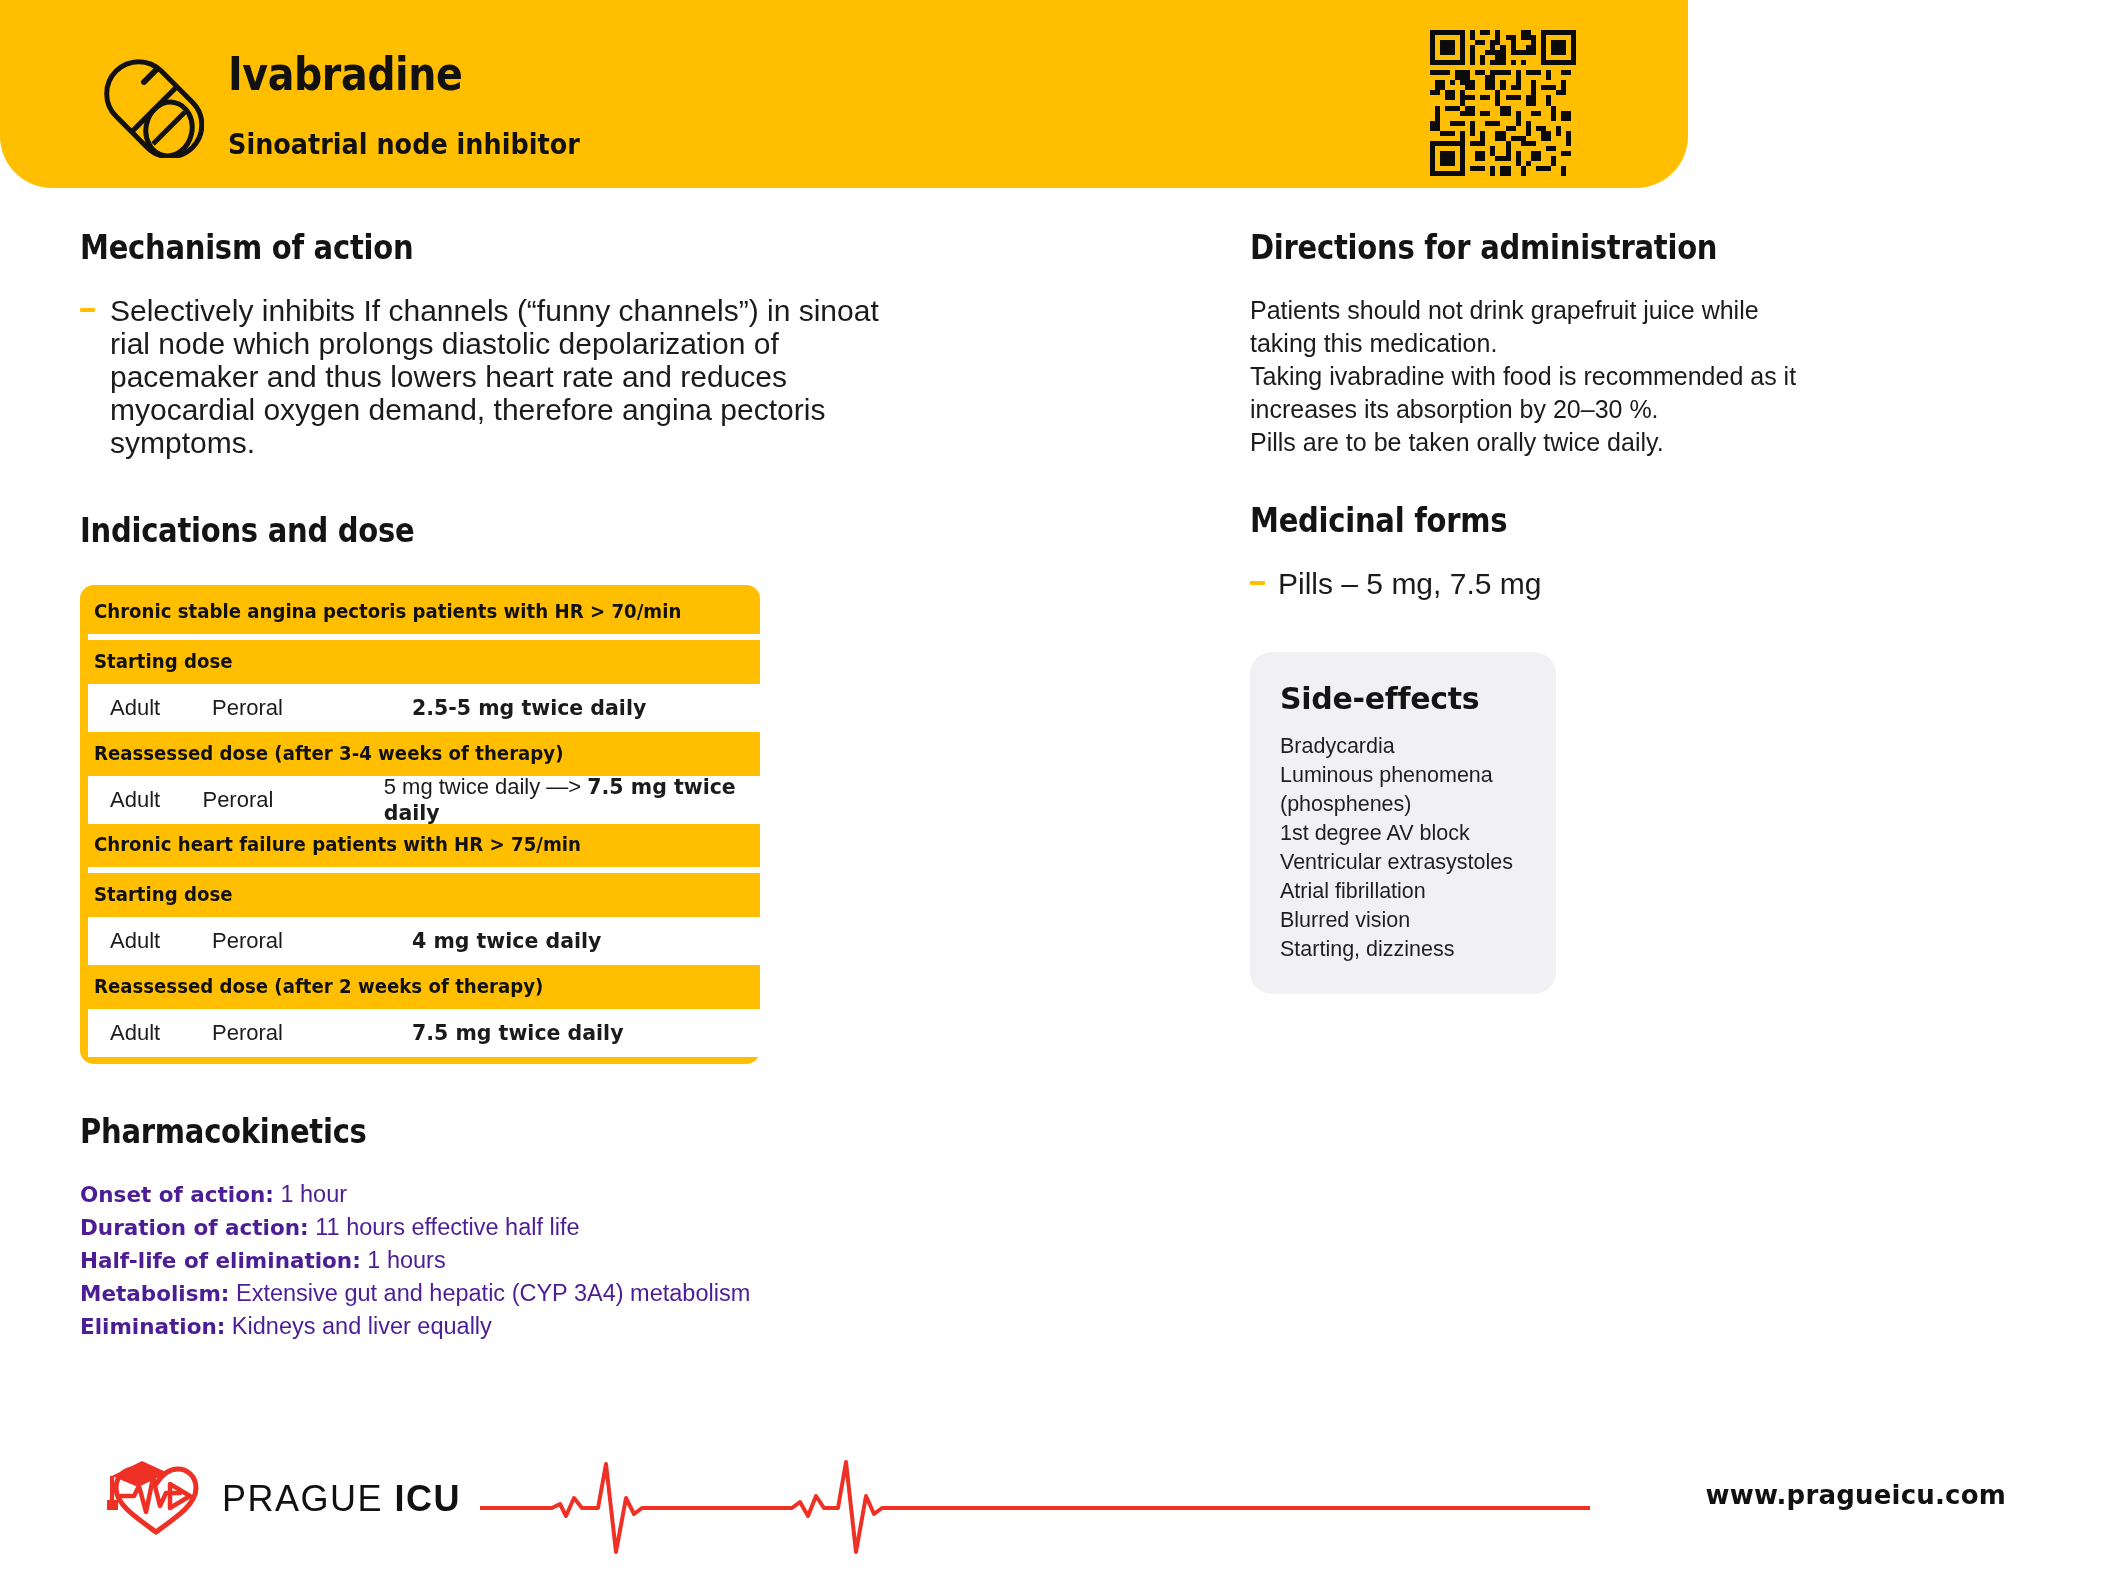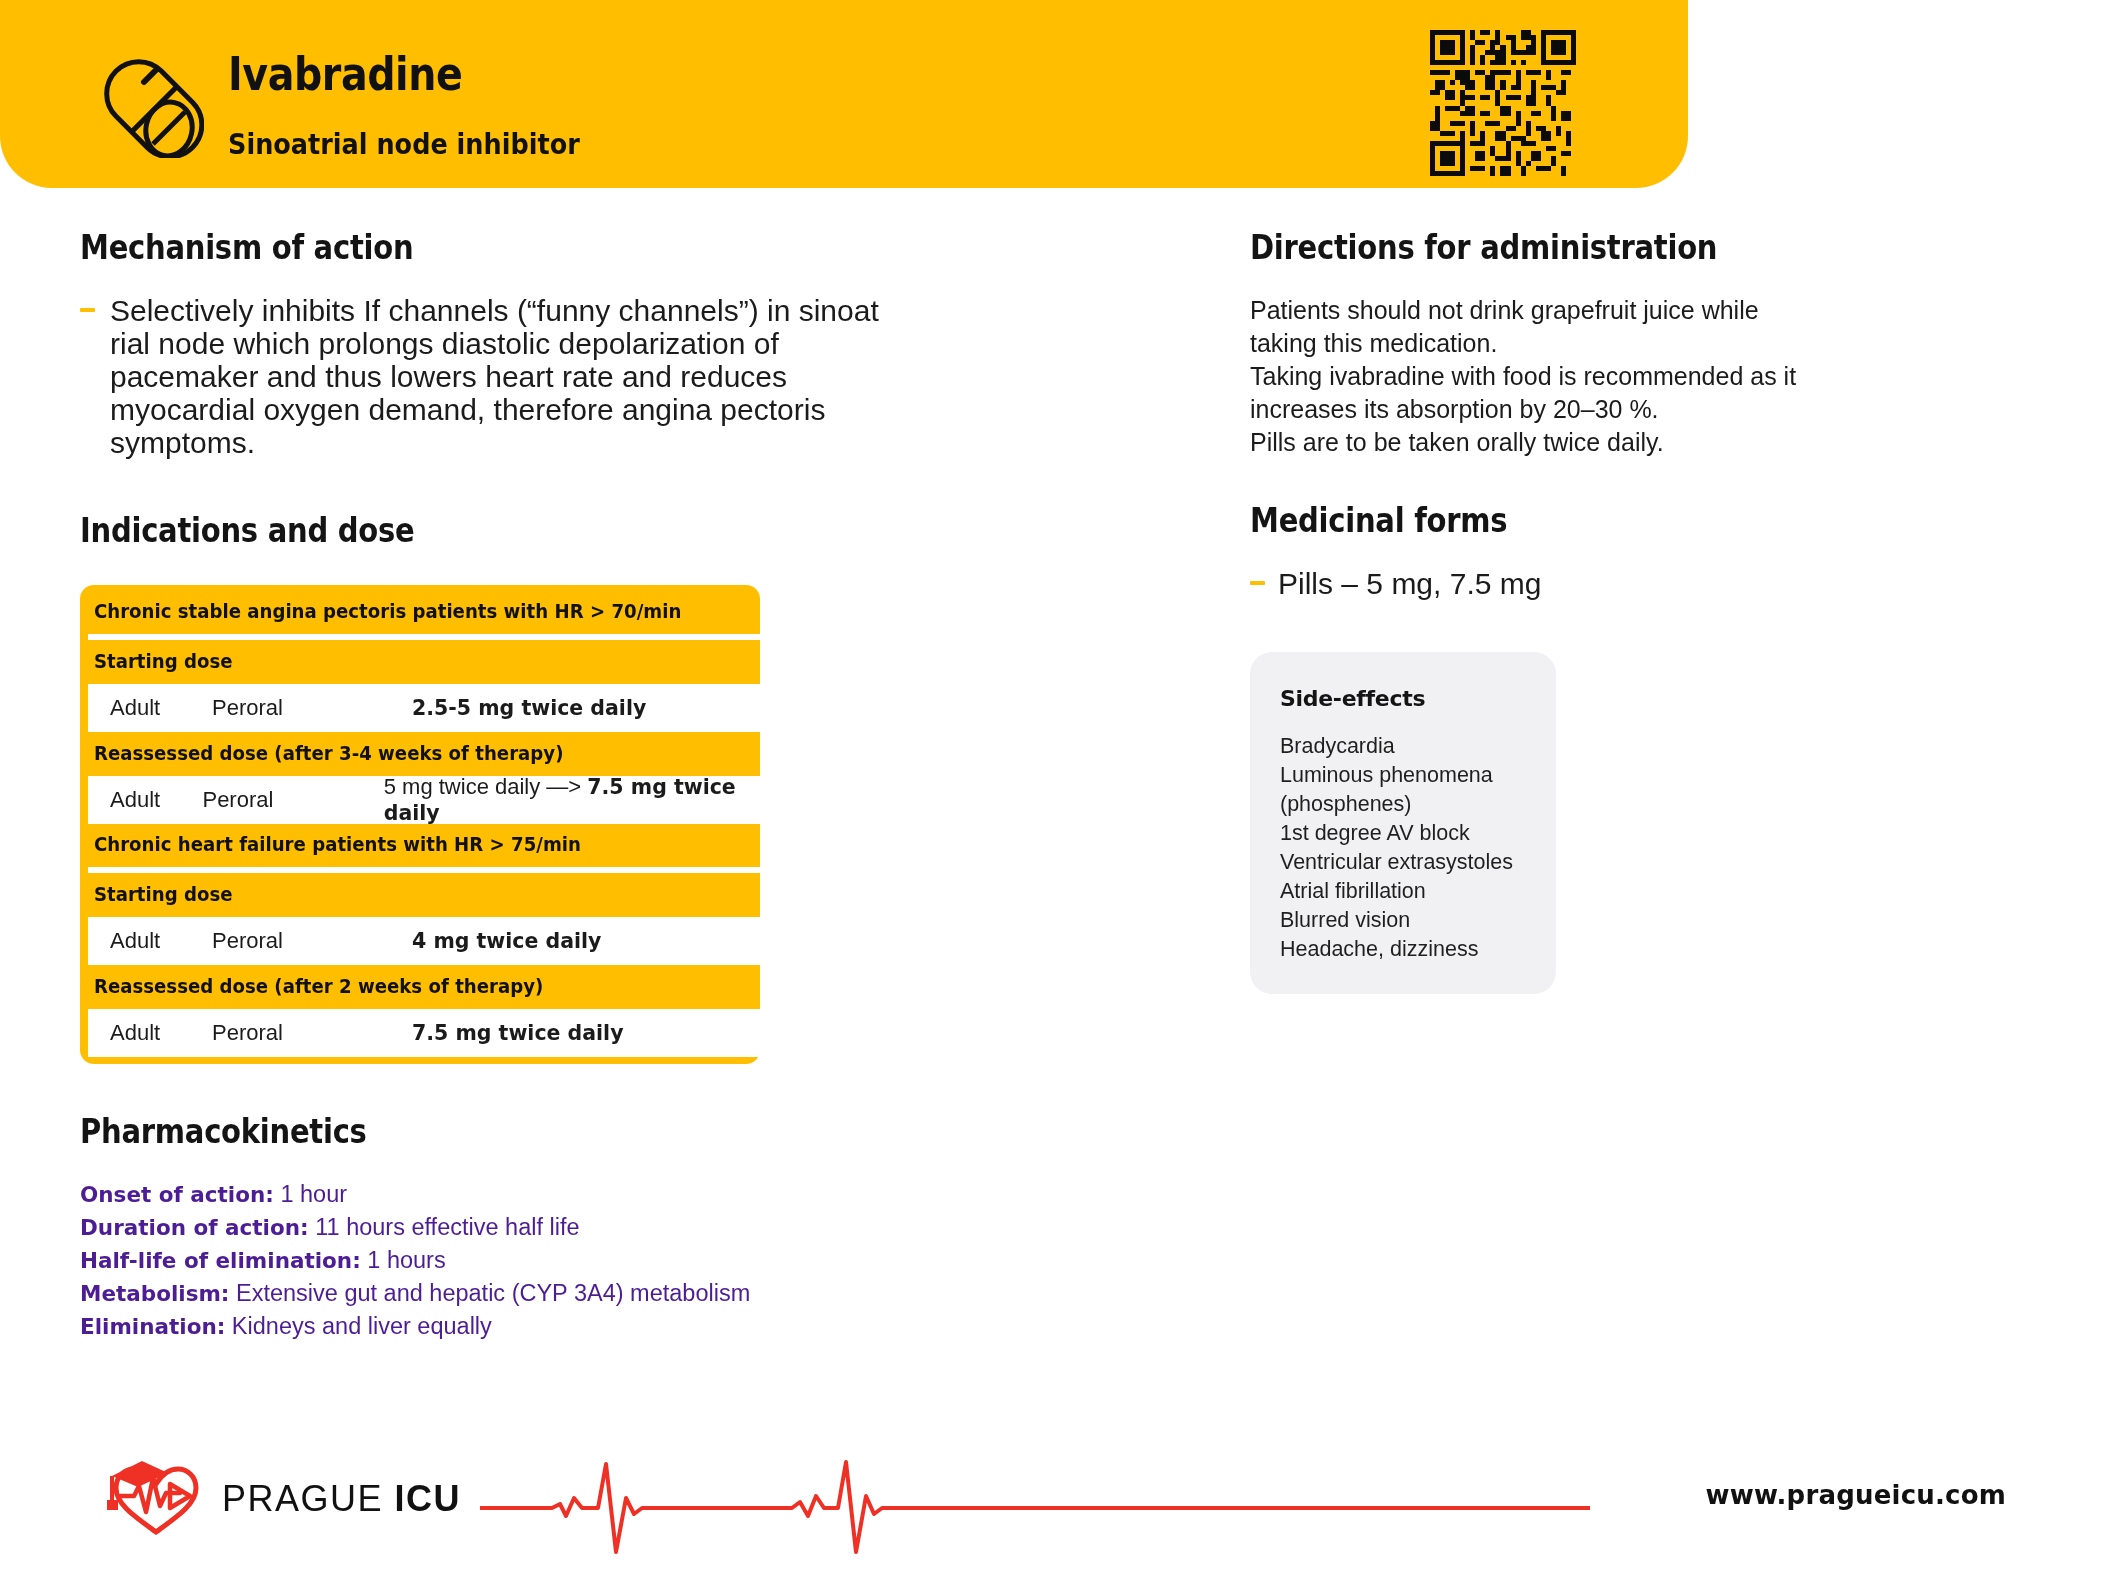--- a/index.html
+++ b/index.html
@@ -206,21 +206,21 @@
 
   
   .side-box {
     background: #F1F0F3;
     border-radius: 22px;
     width: 306px;
     padding: 28px 30px 30px 30px;
   }
   .side-title {
     font-family: "DejaVu Sans", sans-serif;
-    font-size: 22px;
+    font-size: 30px;
     font-weight: bold;
     color: #141414;
     letter-spacing: -0.3px;
     line-height: 38px;
     margin-bottom: 14px;
   }
   .side-item {
     font-family: "Liberation Sans", sans-serif;
     font-size: 21.5px;
     line-height: 29px;
@@ -512,21 +512,21 @@
     <div class="side-box" style="margin-top:52px;">
       <div class="side-title">Side-effects</div>
       <div>
         <div class="side-item">Bradycardia</div>
         <div class="side-item">Luminous phenomena</div>
         <div class="side-item">(phosphenes)</div>
         <div class="side-item">1st degree AV block</div>
         <div class="side-item">Ventricular extrasystoles</div>
         <div class="side-item">Atrial fibrillation</div>
         <div class="side-item">Blurred vision</div>
-        <div class="side-item">Headache, dizziness</div>
+        <div class="side-item">Starting, dizziness</div>
       </div>
     </div>
 
   </div>
 
   <div class="footer">
 
     <div class="logo-mark">
       <svg viewBox="0 0 100 78" width="100" height="78" fill="none">
 

